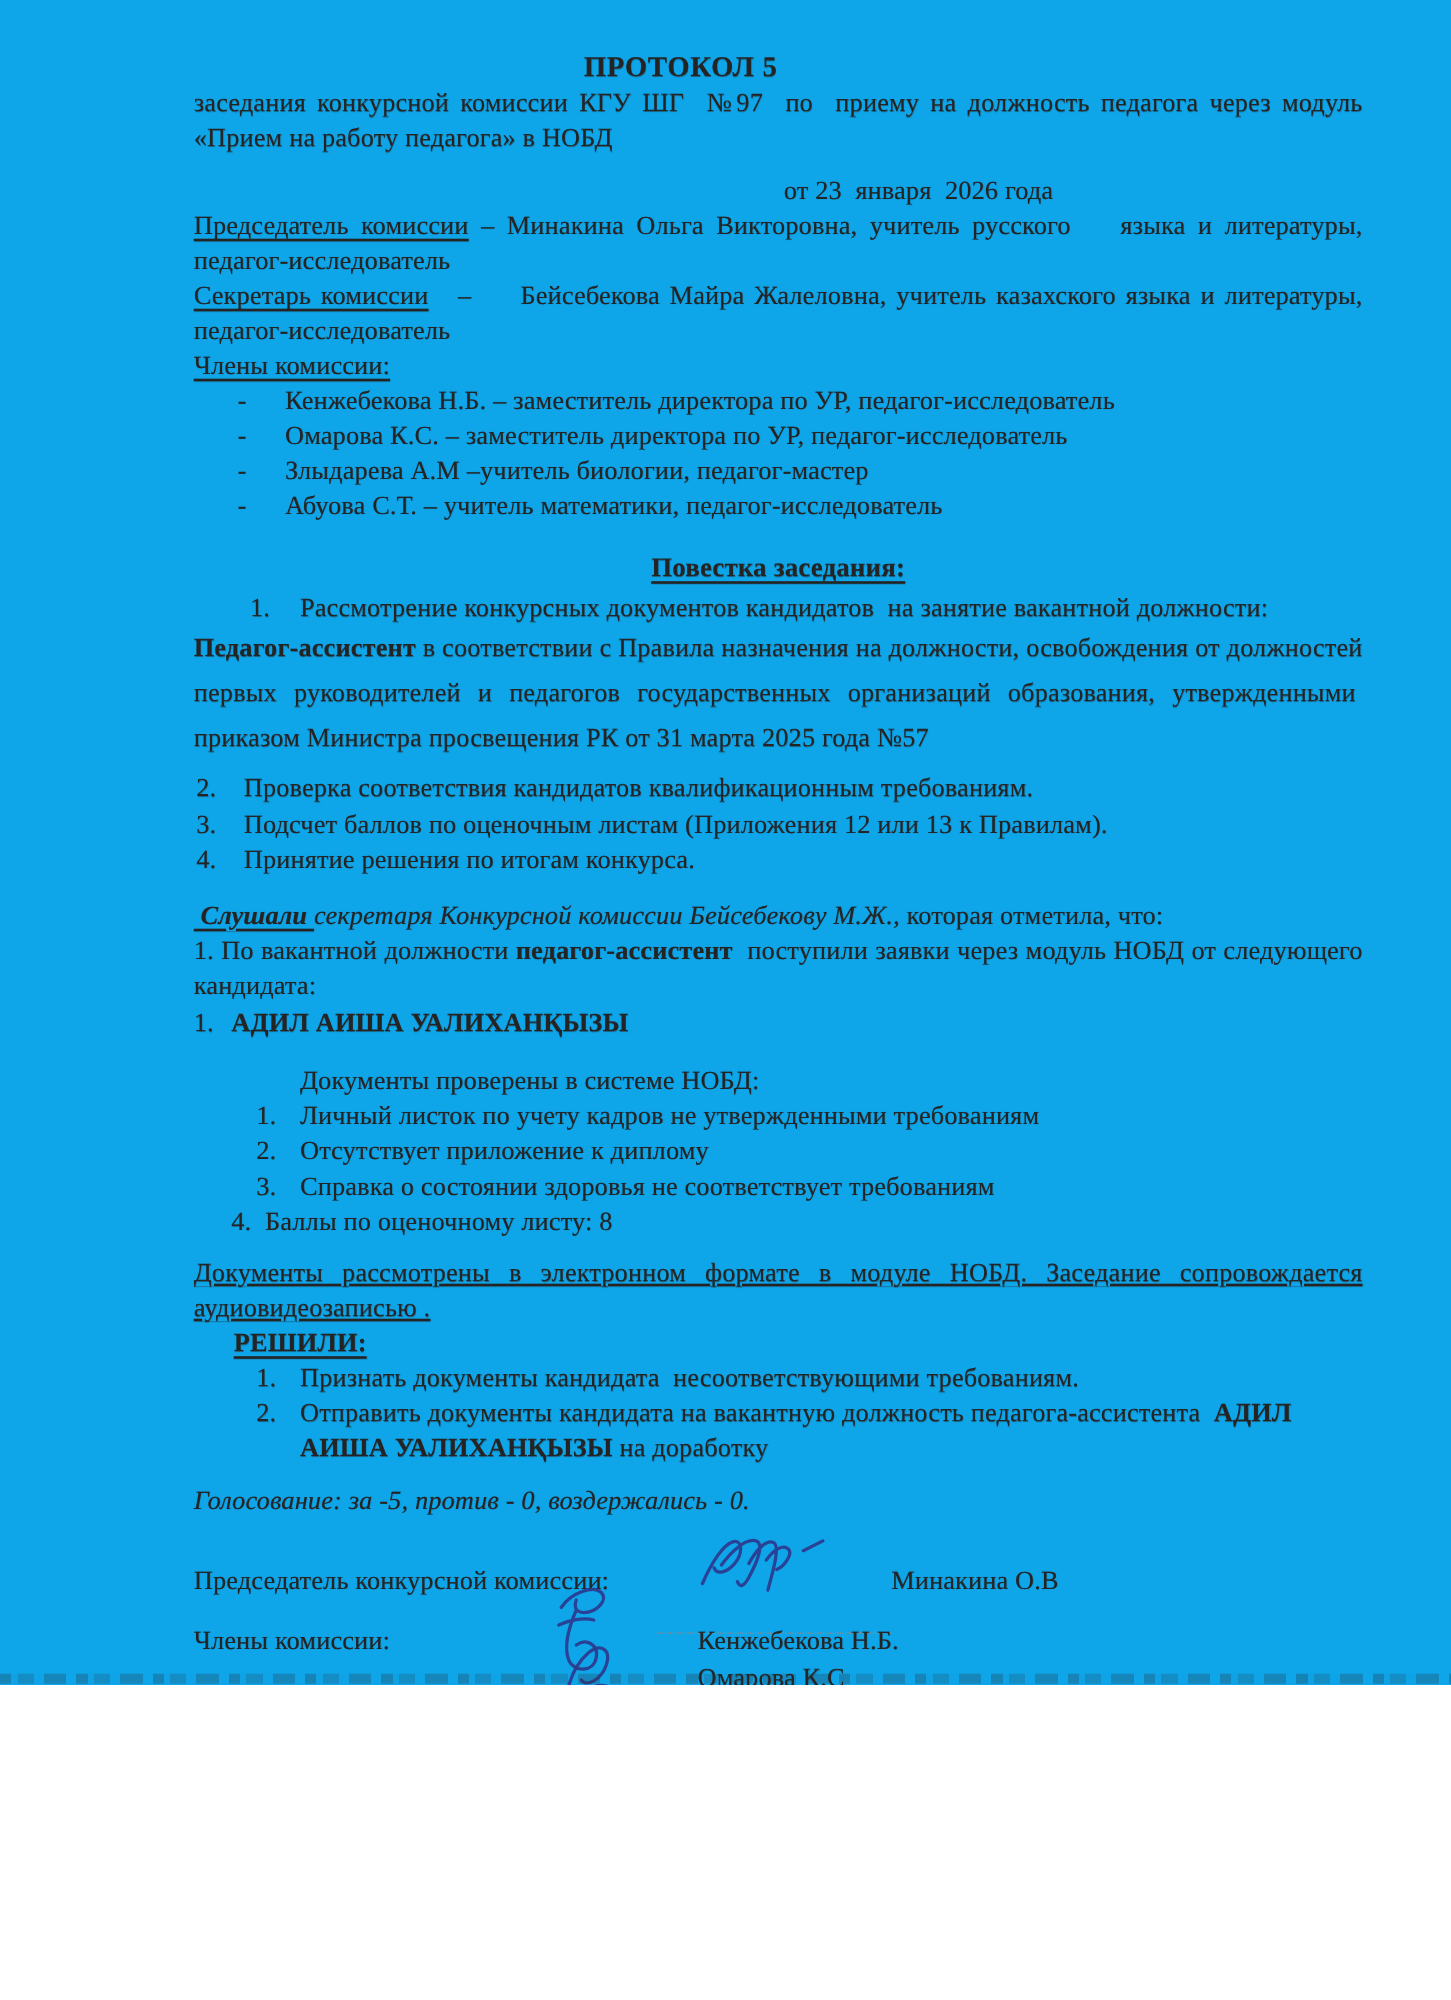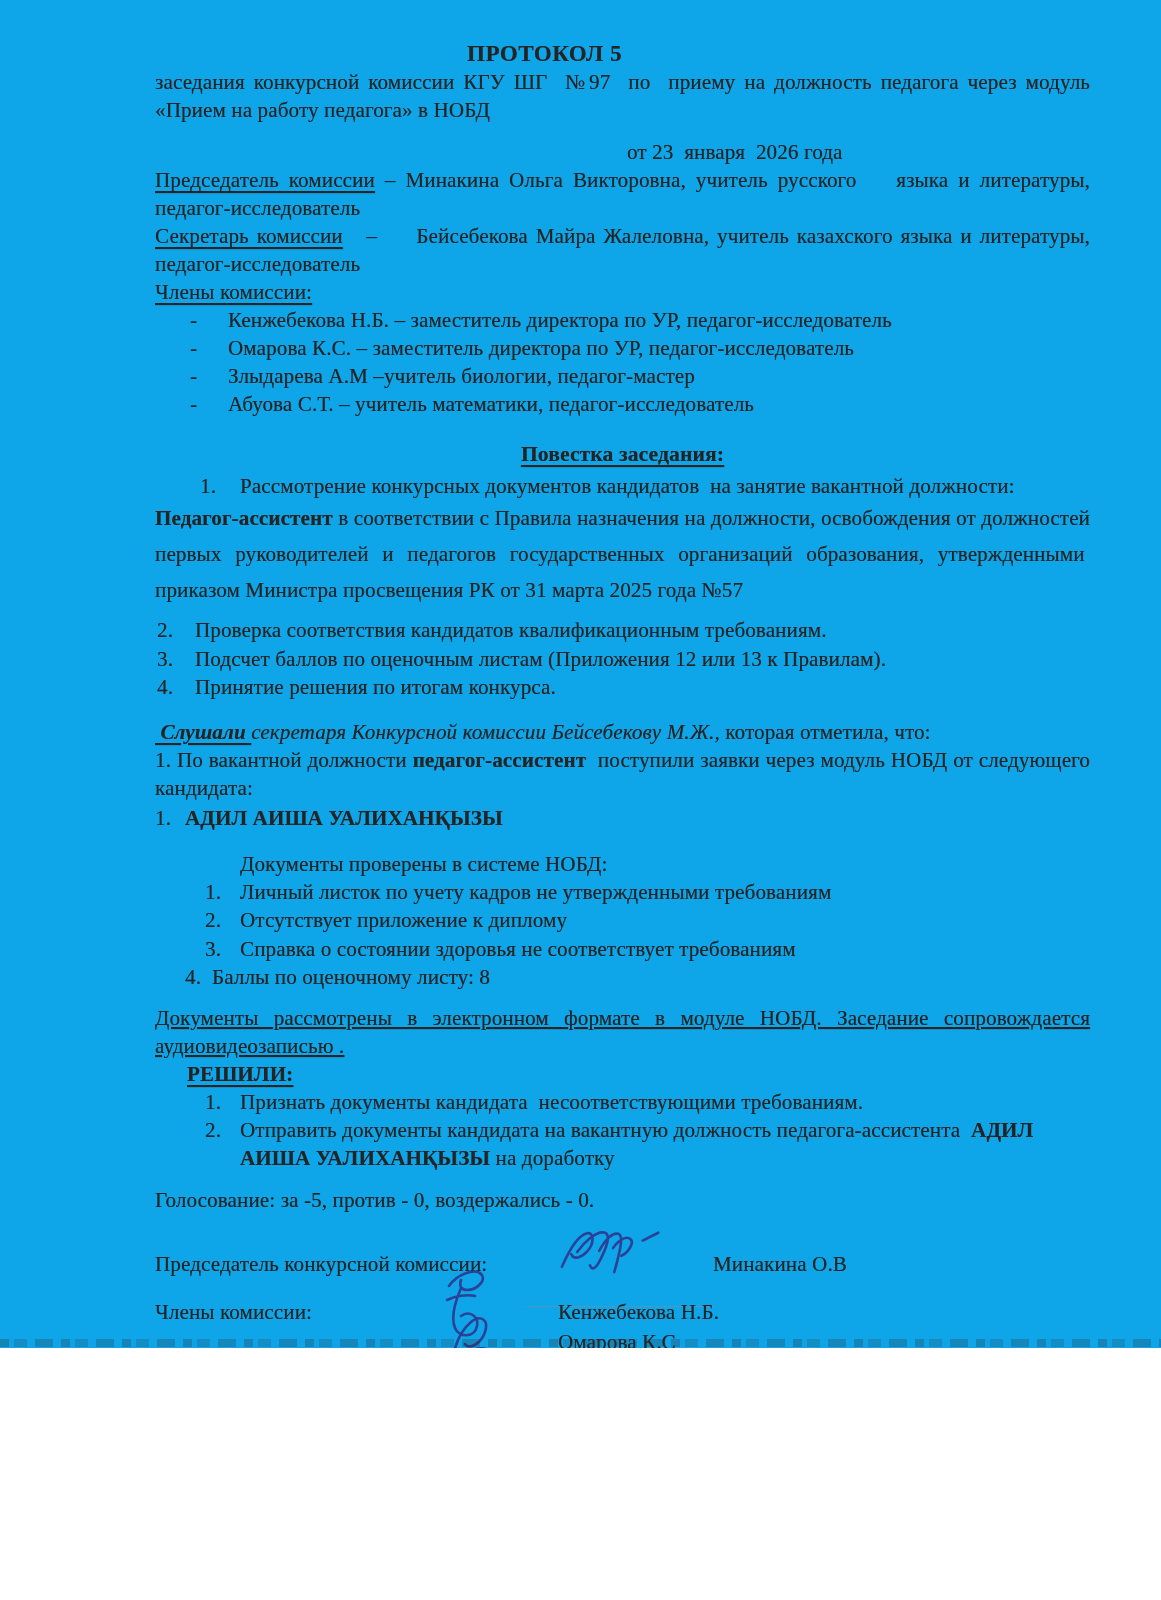--- a/index.html
+++ b/index.html
@@ -45,21 +45,21 @@
   .docs-head{margin-top:18px;padding-left:85px;}
   .crow{display:flex;padding-left:50px;line-height:28.5px;}
   .crow .num{flex:0 0 35px;}
   .crow.tight{padding-left:30px;}
   .crow.tight .num{flex:0 0 27px;}
   .review{margin-top:12px;text-align:justify;text-decoration:underline;}
   .resolve-head{margin-top:0;margin-left:32px;}
   .rrow{display:flex;padding-left:50px;}
   .rrow .num{flex:0 0 35px;}
   .rrow .txt{text-align:justify;flex:1;}
-  .vote{margin-top:14px;}
+  .vote{margin-top:14px;font-style:italic;}
   .sig-block{position:relative;height:332px;margin-top:0;}
   .sig-label{position:absolute;white-space:nowrap;}
   .sig-name{position:absolute;white-space:nowrap;}
   .sig-line{position:absolute;border-top:1.6px dotted #8c8c8c;height:0;}
   .sig{position:absolute;}
   .sig svg{display:block;overflow:visible;}
   .sig path{fill:none;stroke:var(--ink,#2c3a8e);stroke-width:2.6;stroke-linecap:round;stroke-linejoin:round;opacity:0.92;}
   .cutoff{
     position:absolute;left:0;right:0;bottom:1px;height:8px;
     background:

